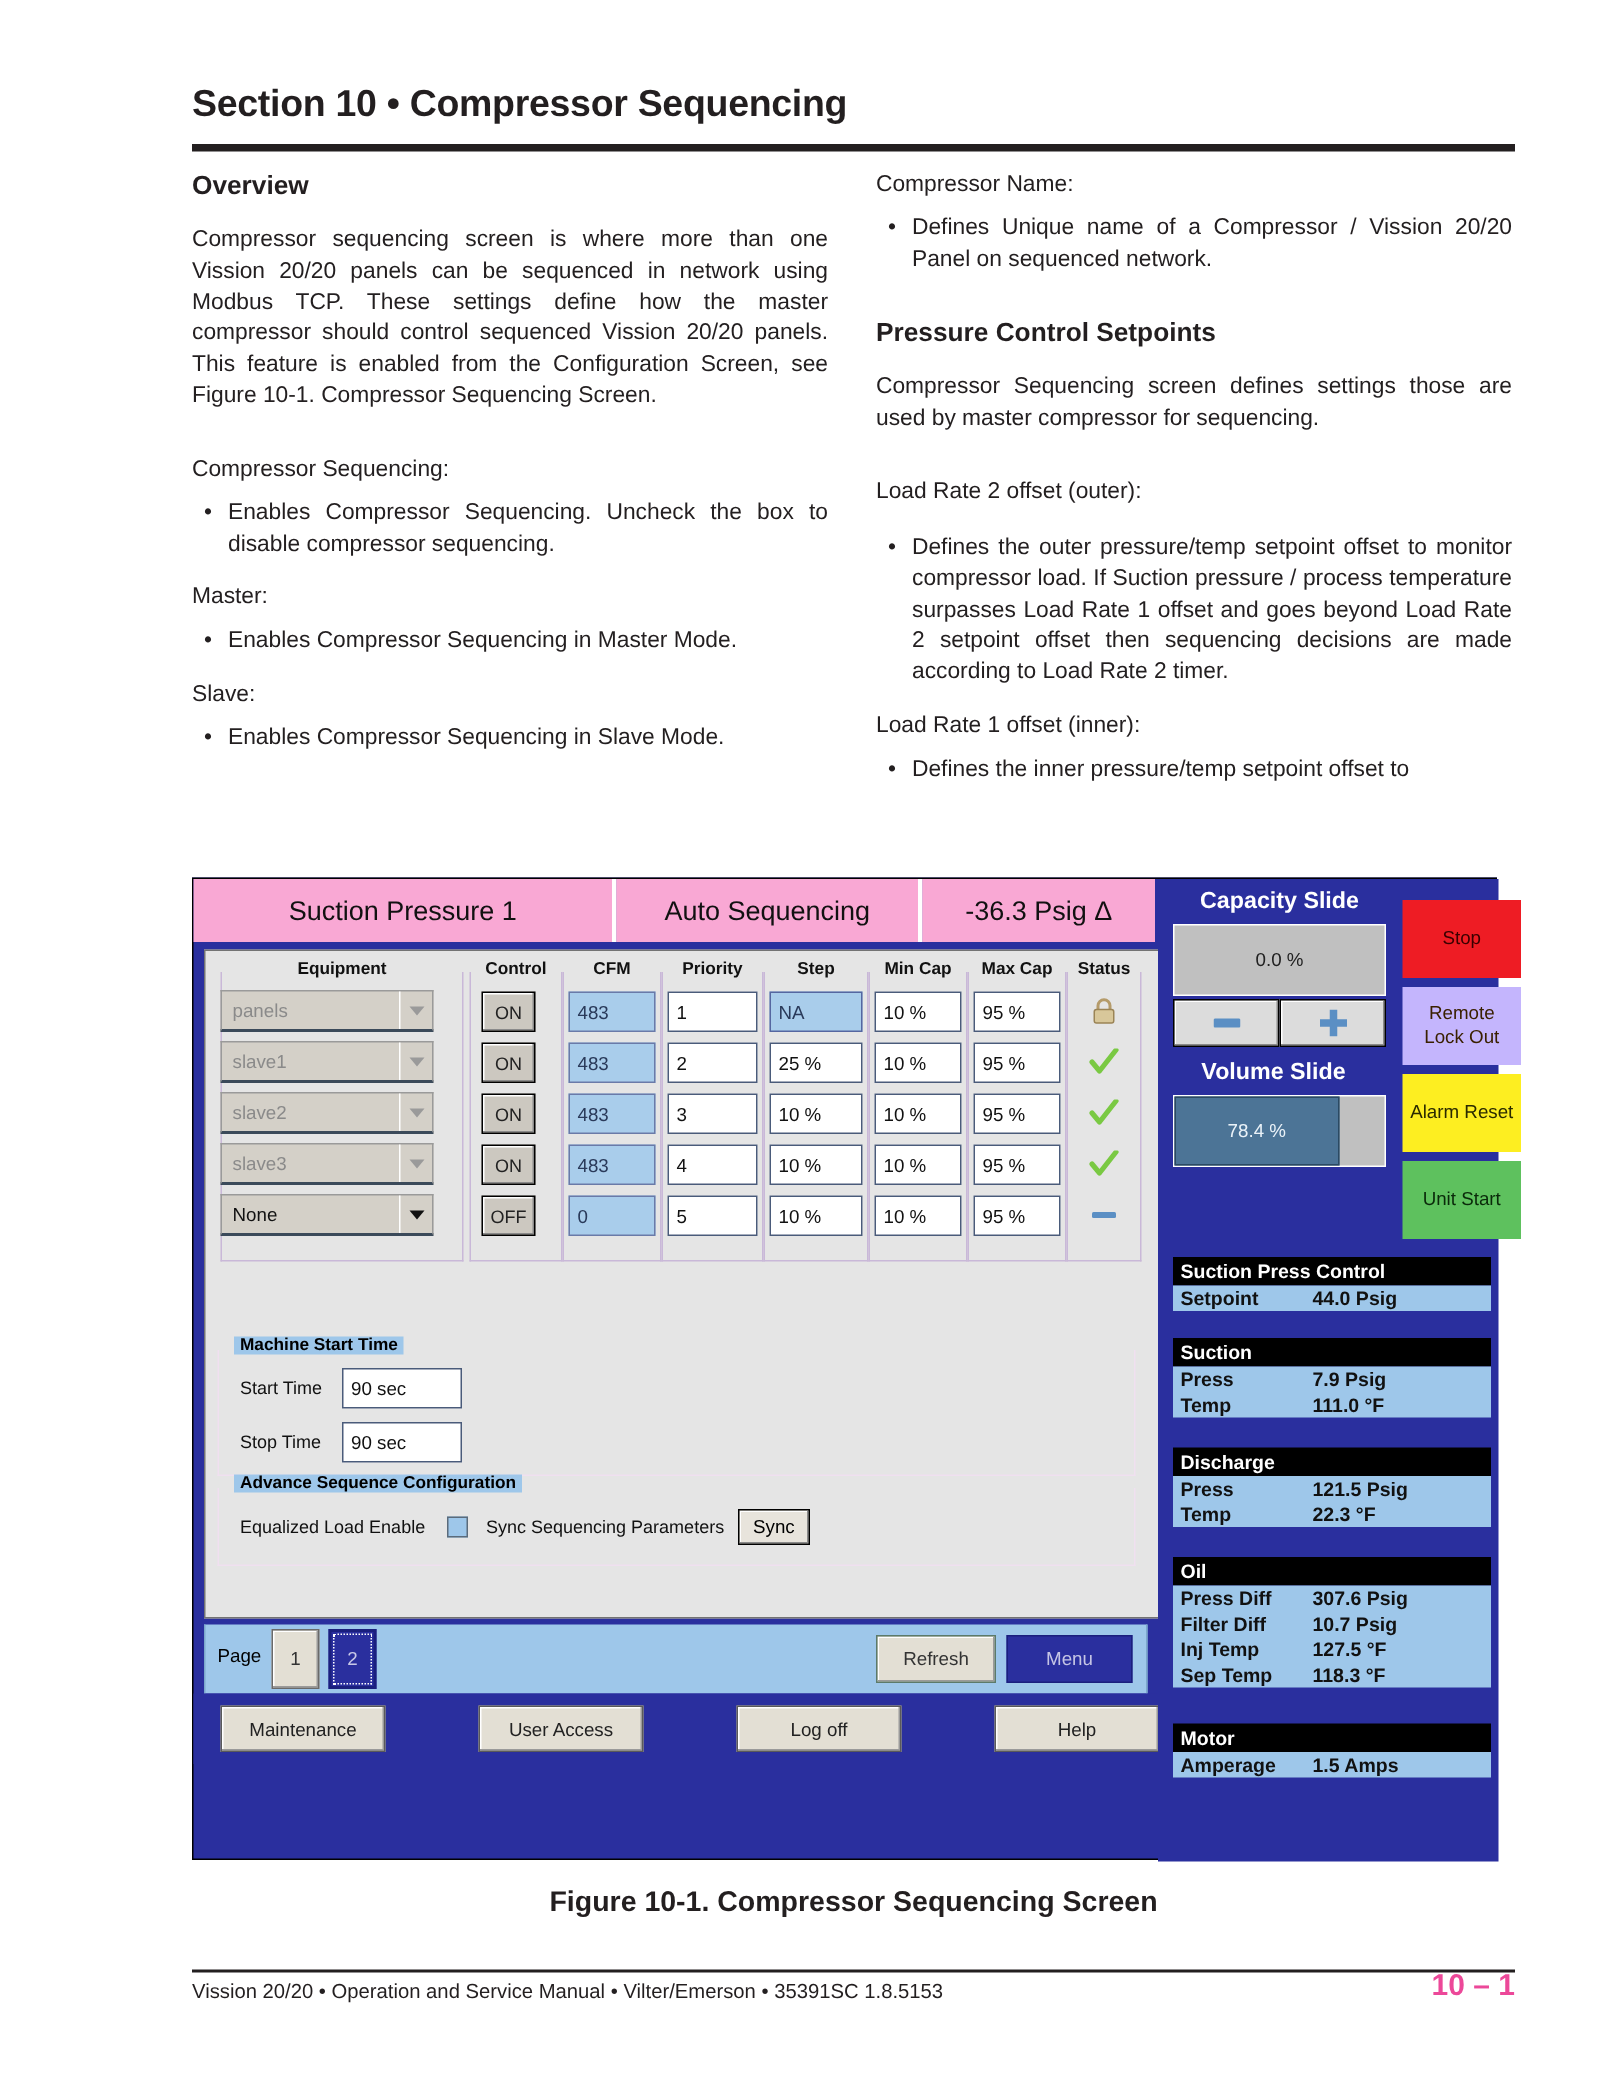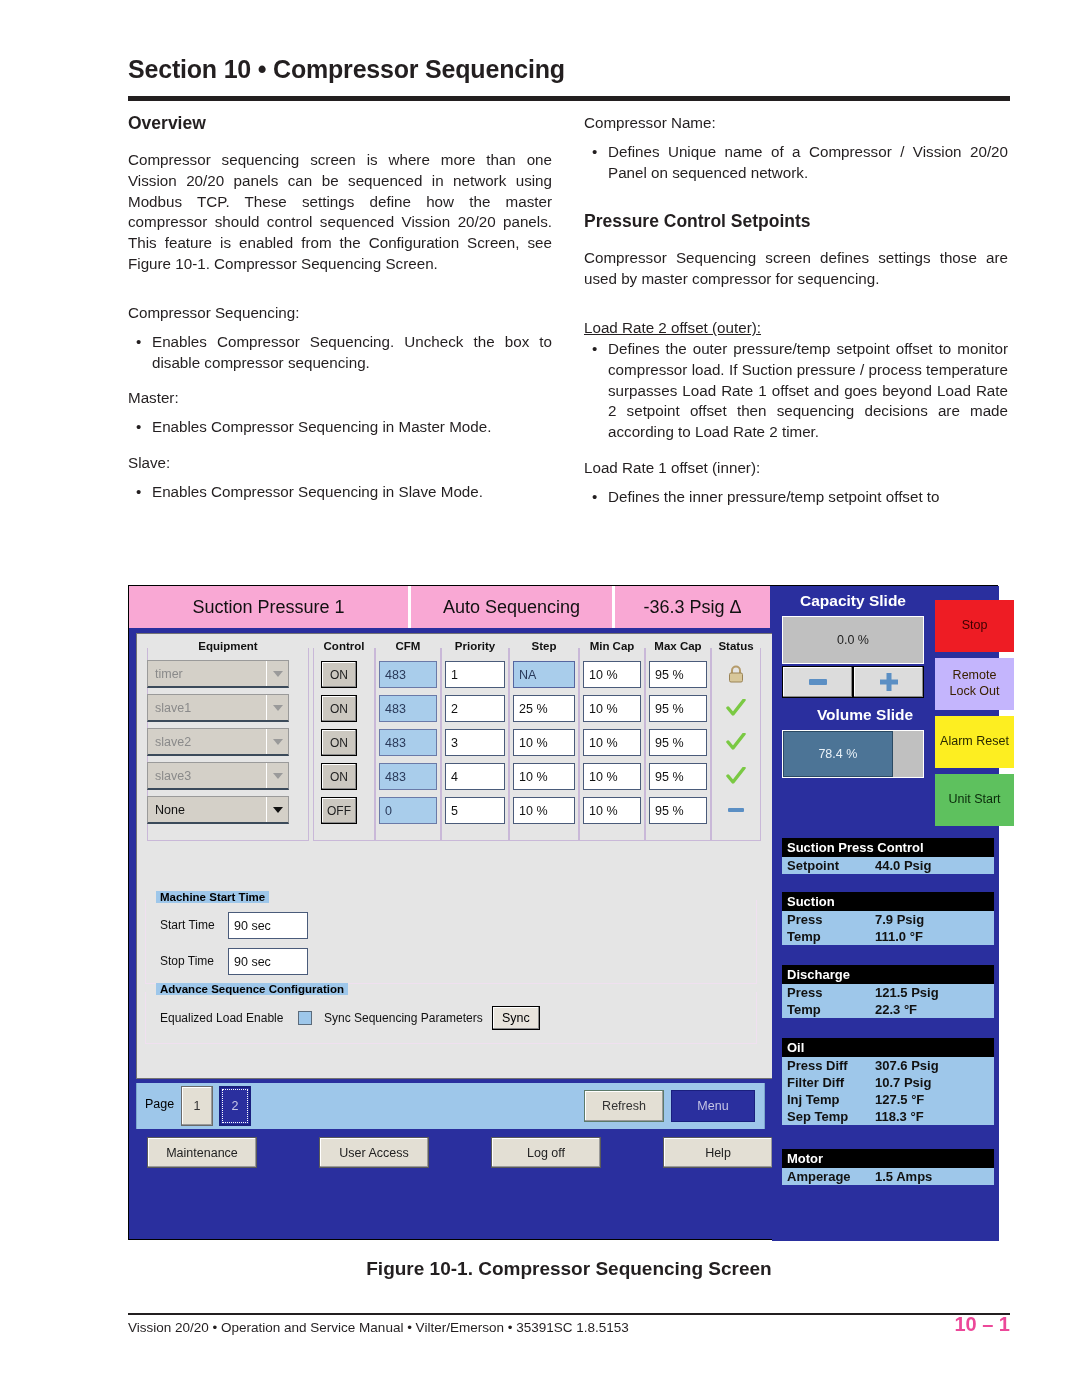--- a/index.html
+++ b/index.html
@@ -206,21 +206,21 @@
   <div class="col col-right">
     <p class="body nojust" style="margin-bottom:8px;">Compressor Name:</p>
     <ul class="bl">
       <li>Defines Unique name of a Compressor / Vission 20/20 Panel on sequenced network.</li>
     </ul>
     <div class="gap"></div>
     <h2 class="head">Pressure Control Setpoints</h2>
     <p class="body">Compressor Sequencing screen defines settings those are used by master compressor for sequencing.</p>
     <div class="gap"></div>
     <div id="right-terms">
-        <p class="body nojust" style="margin-bottom: 0; text-decoration: underline;">Load Rate 2 offset (outer):</p>
+        <p class="body nojust" style="margin-bottom: 16px;">Load Rate 2 offset (outer):</p>
         <ul class="bl">
           <li>Defines the outer pressure/temp setpoint offset to monitor compressor load. If Suction pressure / process temperature surpasses Load Rate 1 offset and goes beyond Load Rate 2 setpoint offset then sequencing decisions are made according to Load Rate 2 timer.</li>
         </ul>
         <p class="body nojust" style="margin-bottom: 8px;">Load Rate 1 offset (inner):</p>
         <ul class="bl">
           <li>Defines the inner pressure/temp setpoint offset to</li>
         </ul>
       </div>
   </div>
 
@@ -244,21 +244,21 @@
           <div class="colhdr" style="left: 304px; width: 68px; top: 6px;">Priority</div>
           <div class="colframe" style="left: 372px; width: 70px; height: 193px;"></div>
           <div class="colhdr" style="left: 372px; width: 70px; top: 6px;">Step</div>
           <div class="colframe" style="left: 442px; width: 66px; height: 193px;"></div>
           <div class="colhdr" style="left: 442px; width: 66px; top: 6px;">Min Cap</div>
           <div class="colframe" style="left: 508px; width: 66px; height: 193px;"></div>
           <div class="colhdr" style="left: 508px; width: 66px; top: 6px;">Max Cap</div>
           <div class="colframe" style="left: 574px; width: 50px; height: 193px;"></div>
           <div class="colhdr" style="left: 574px; width: 50px; top: 6px;">Status</div>
           <div class="ddn" style="position: absolute; left: 10px; top: 26px;">
-            <div class="txt">timer</div>
+            <div class="txt">panels</div>
             <div class="arw">
               <i></i>
             </div>
           </div>
           <div class="btnsq" style="position: absolute; left: 184px; top: 27px;">ON</div>
           <div class="fld roG" style="position: absolute; left: 242px; top: 27px; width: 58px;">483</div>
           <div class="fld" style="position: absolute; left: 308px; top: 27px; width: 60px;">1</div>
           <div class="fld ro" style="position: absolute; left: 376px; top: 27px; width: 62px;">NA</div>
           <div class="fld" style="position: absolute; left: 446px; top: 27px; width: 58px;">10 %</div>
           <div class="fld" style="position: absolute; left: 512px; top: 27px; width: 58px;">95 %</div>
@@ -380,21 +380,21 @@
               <rect x="0" y="1" width="18" height="6" rx="1" fill="#5b8fc4"></rect>
             </svg>
         </div>
         <div class="pmbtn">
           <svg width="18" height="18" viewBox="0 0 18 18">
               <path d="M6.5 0h5v6.5H18v5h-6.5V18h-5v-6.5H0v-5h6.5z" fill="#5b8fc4"></path>
             </svg>
         </div>
       </div>
 
-      <div class="slidelabel" style="left:22px;top:120px;">Volume Slide</div>
+      <div class="slidelabel" style="left:6px;top:120px;">Volume Slide</div>
       <div class="vslide" style="top:144px;">
         <div class="vfill" id="vol-fill" style="width: 78.4%;">78.4 %</div>
       </div>
 
       <div class="actbtn" id="btn-stop" style="top: 14px; height: 52px; background: rgb(238, 28, 36); color: rgb(58, 0, 0);">
           <span>Stop</span>
         </div>
       <div class="actbtn" id="btn-remote" style="top: 72px; height: 52px; background: #c4b5fd; color: rgb(58, 32, 0);">
           <span id="remote-lbl">Remote<br>Lock Out</span>
         </div>

